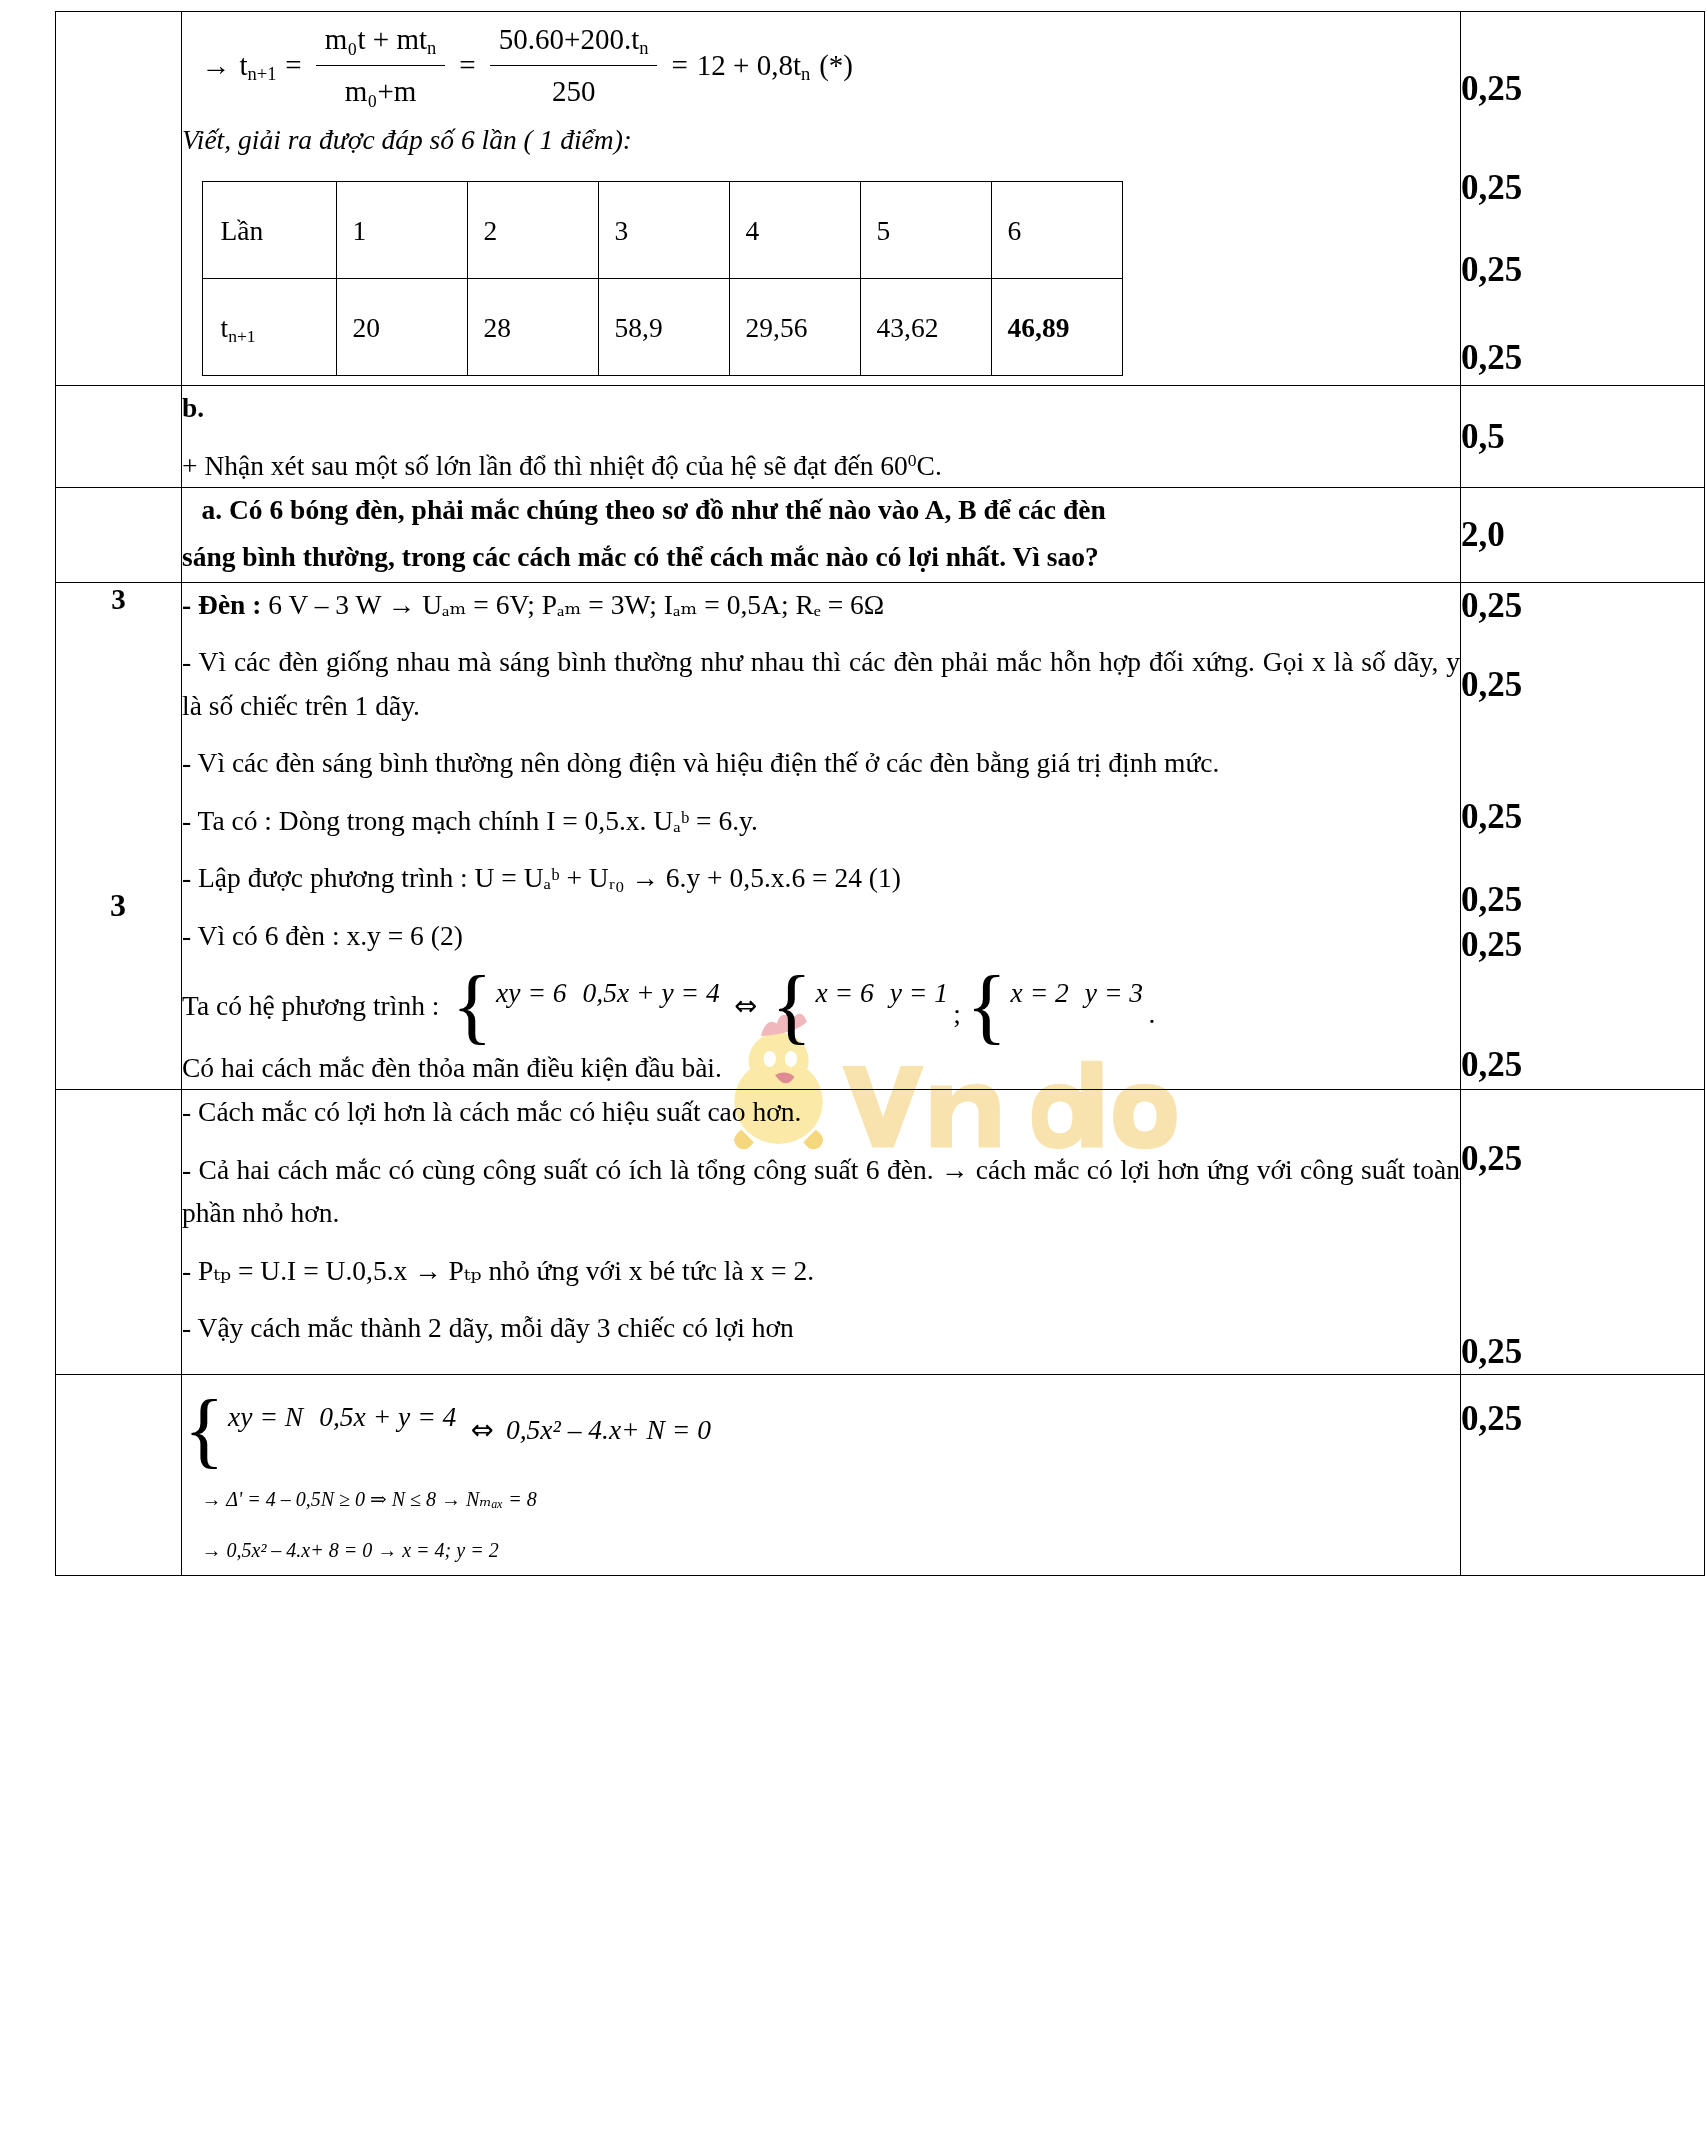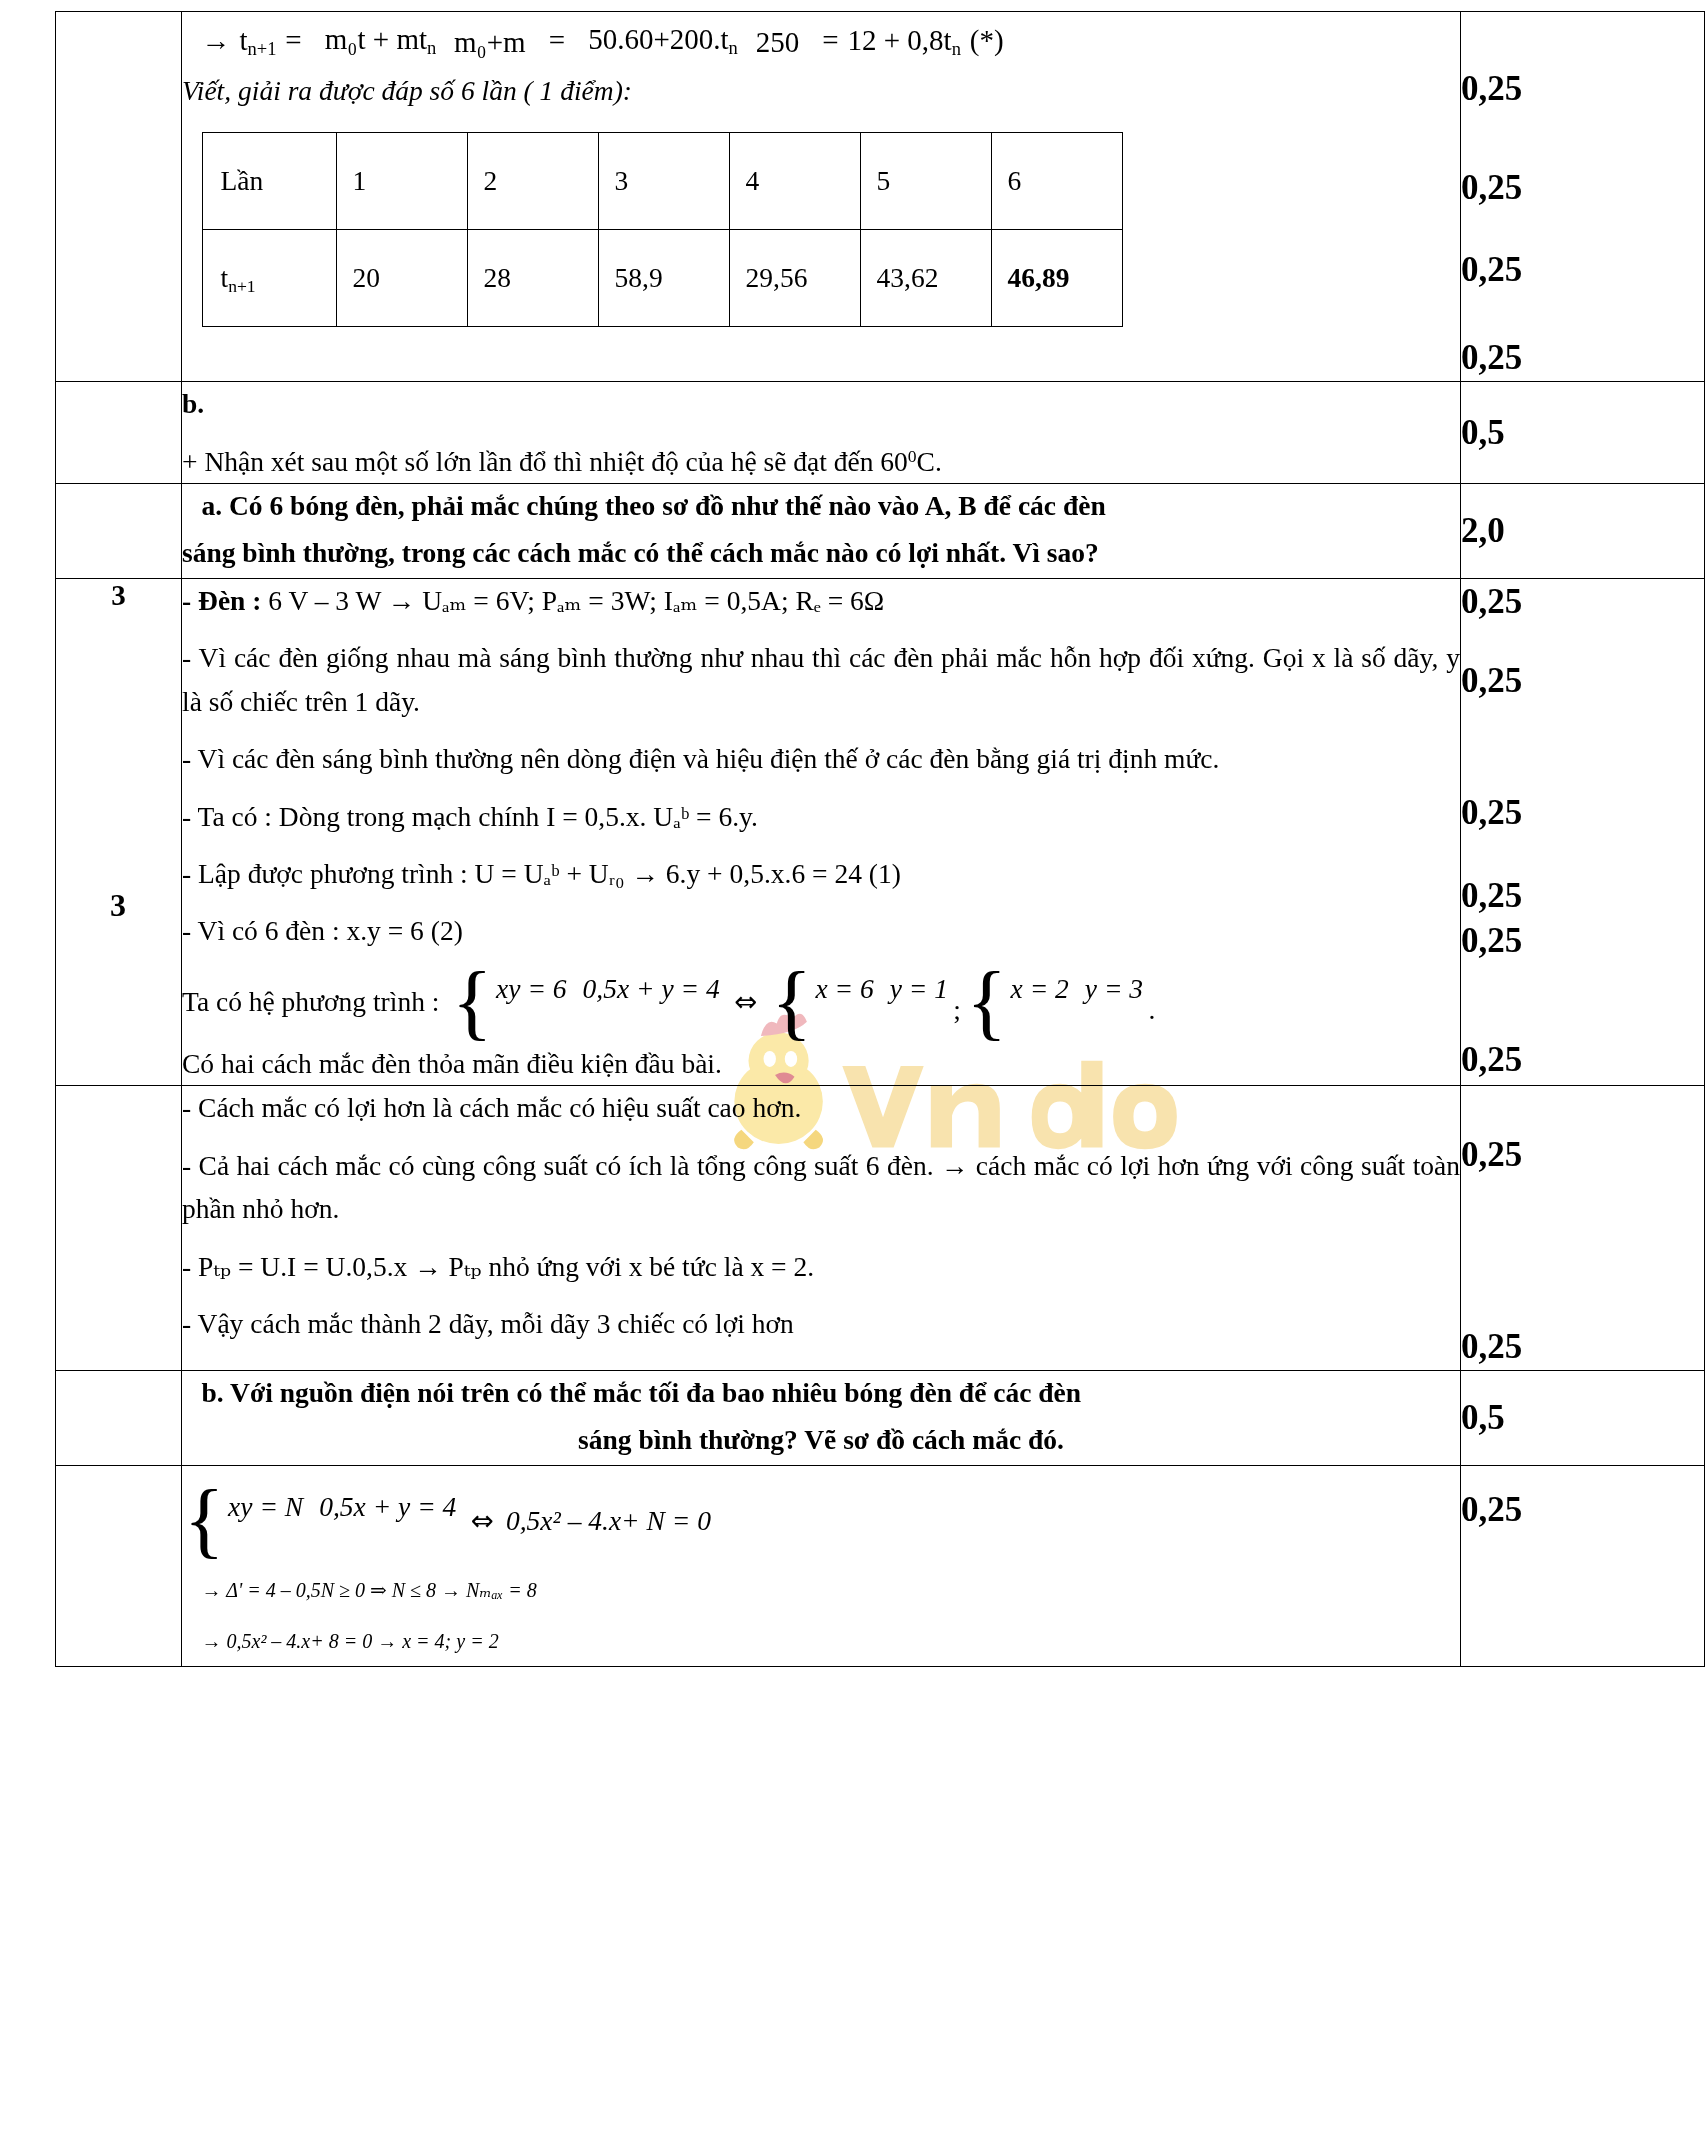--- a/index.html
+++ b/index.html
@@ -83,21 +83,21 @@
   .eqline {
     display: flex;
     align-items: center;
     font-size: 29px;
     gap: 8.9px;
     margin: 5.3px 0 3.5px 19.5px;
     white-space: nowrap;
   }
   .frac {
     display: inline-flex;
-    flex-direction: row;
+    flex-direction: column;
     text-align: center;
     vertical-align: middle;
     margin: 0 5.3px;
   }
   .frac .top { padding: 0 8.9px 2.7px 8.9px; }
   .frac .bar { border-top: 1.8px solid #000; height: 0; }
   .frac .bot { padding: 2.7px 8.9px 0 8.9px; }
 
   
   table.inner {
@@ -332,28 +332,20 @@
       <p class="t">- Cả hai cách mắc có cùng công suất có ích là tổng công suất 6 đèn. → cách mắc có lợi hơn ứng với công suất toàn phần nhỏ hơn.</p>
       <p class="t">- Pₜₚ = U.I = U.0,5.x → Pₜₚ nhỏ ứng với x bé tức là x = 2.</p>
       <p class="t">- Vậy cách mắc thành 2 dãy, mỗi dãy 3 chiếc có lợi hơn</p>
     </td>
     <td class="score">
       <span class="sc" style="margin-top:46px">0,25</span>
       <span class="sc" style="margin-top:147px">0,25</span>
     </td>
   </tr>
 
-  <tr>
-    <td class="num"></td>
-    <td class="body">
-      <p class="t bold" style="text-align:justify;margin-bottom:3.5px;text-indent:19.5px">b.  Với nguồn điện nói trên có thể mắc tối đa bao nhiêu bóng đèn để các đèn</p>
-      <p class="t bold center" style="margin-bottom:3.5px">sáng bình thường? Vẽ sơ đồ cách mắc đó.</p>
-    </td>
-    <td class="score mid bold">0,5</td>
-  </tr>
 
   <tr>
     <td class="body" style="border-left:1.8px solid #000"></td>
     <td class="body">
       <div class="sysrow" style="margin-top:19.5px">
         <span class="brace">
           <span class="bch">{</span>
           <span class="eqs">
             <span>xy = N</span>
             <span>0,5x + y = 4</span>

